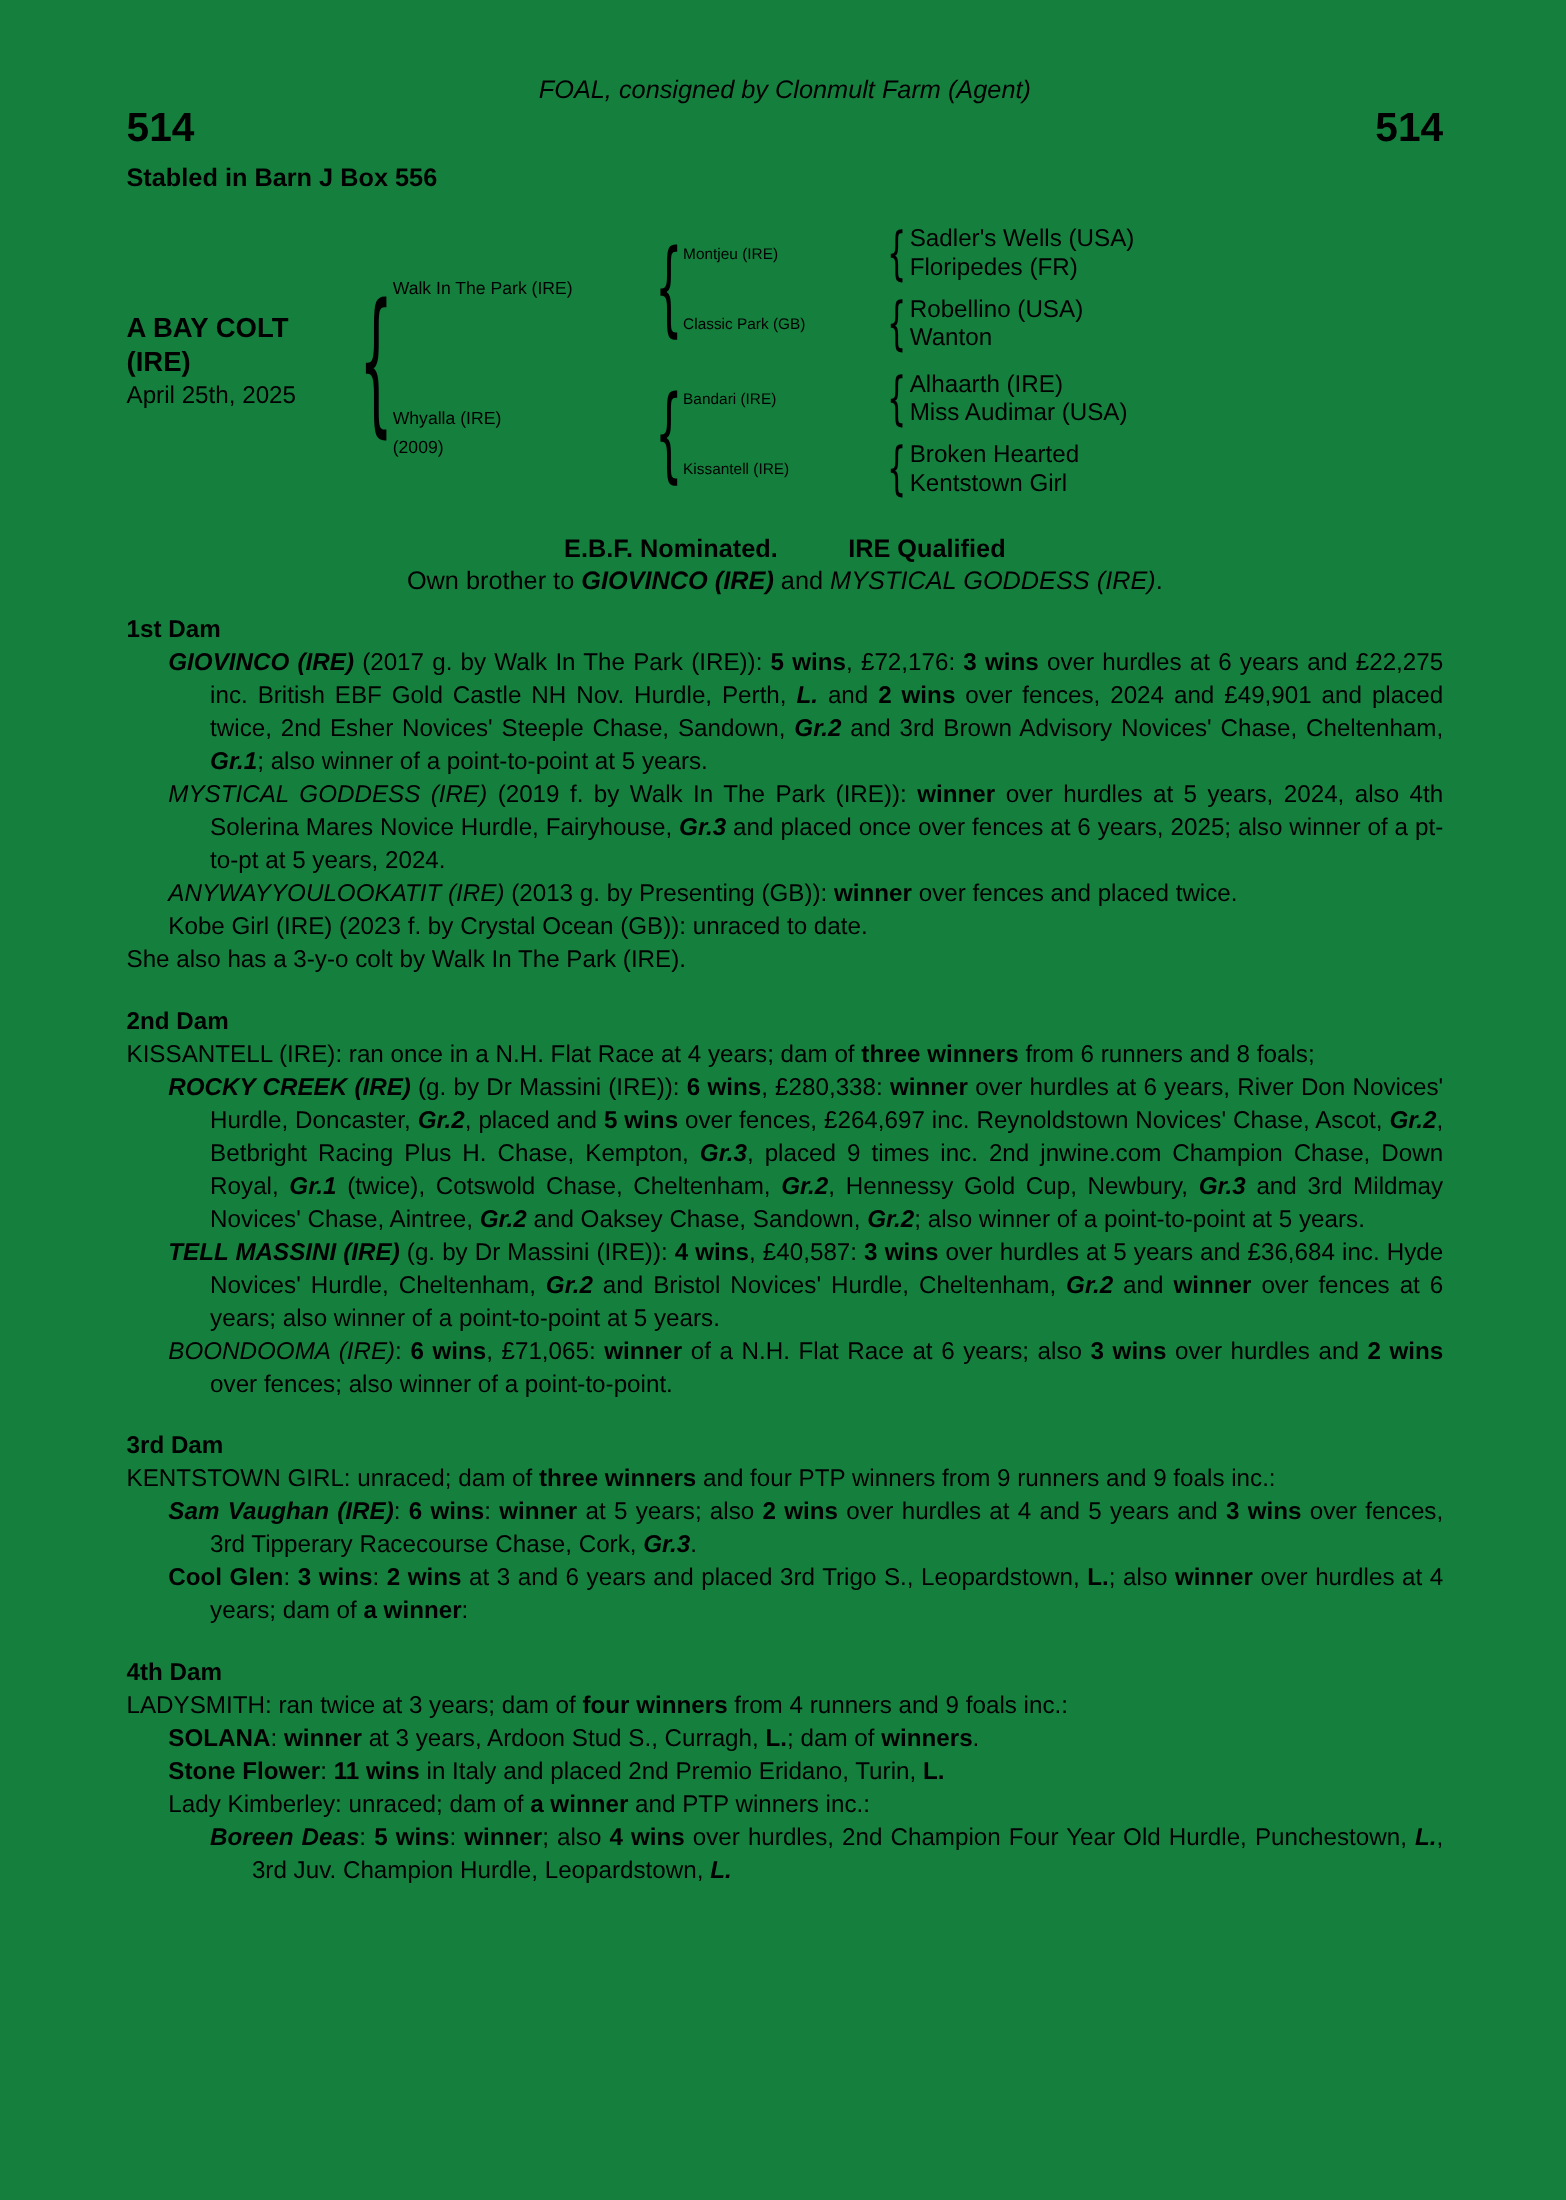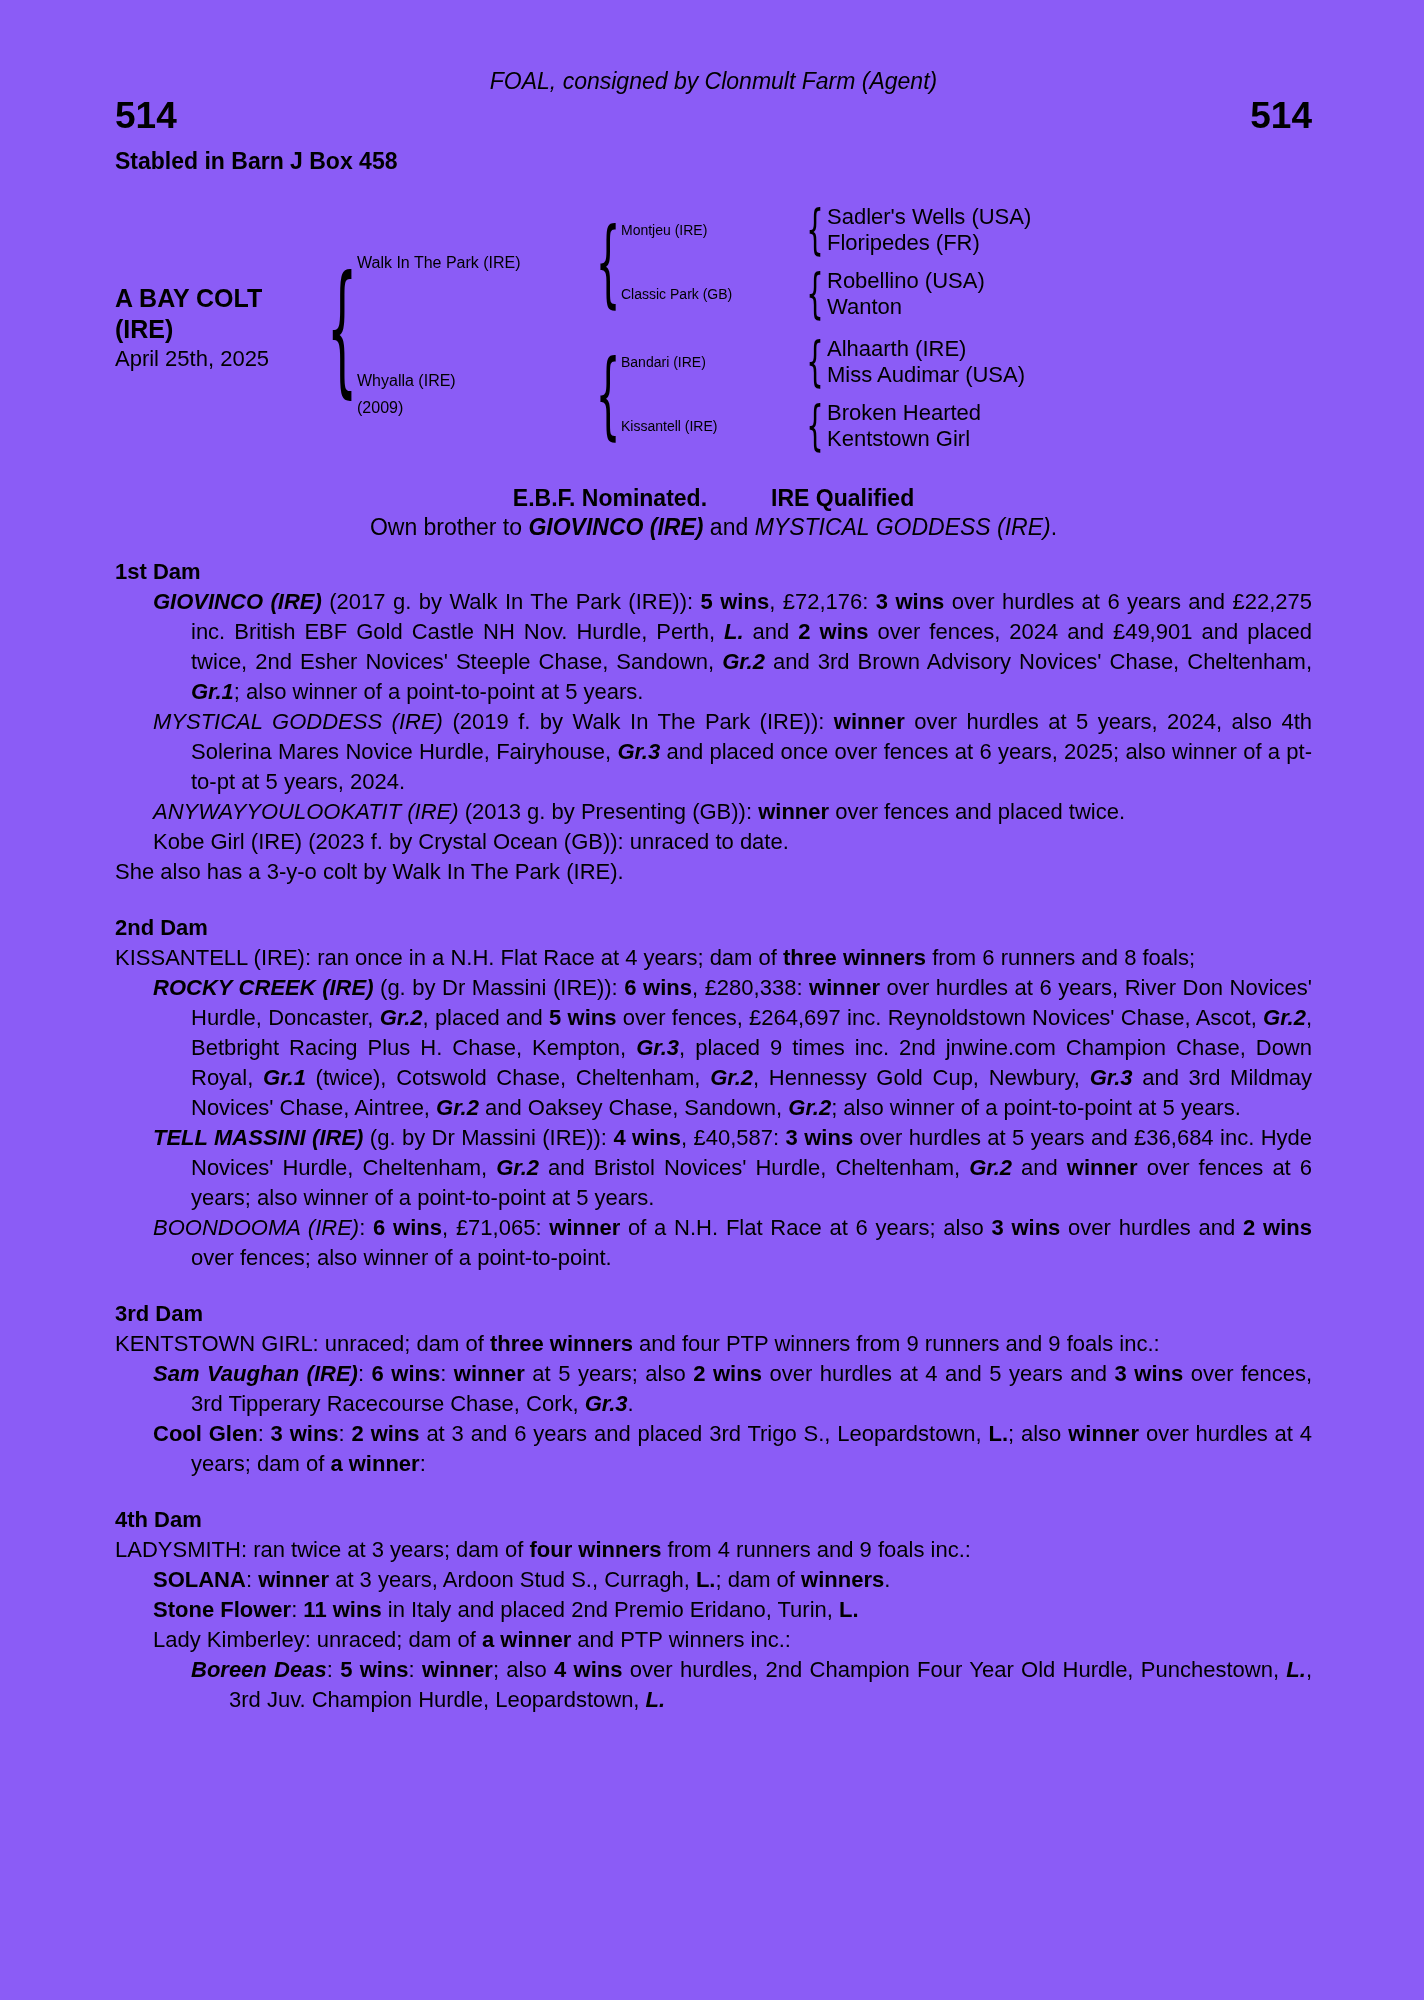--- a/index.html
+++ b/index.html
@@ -1,19 +1,19 @@
 <!DOCTYPE html>
 <html><head>
 <meta charset="utf-8">
 <style>
   html,body{margin:0;padding:0;background:#e8e8e8;}
   .page{
     position:relative;
     width:1424px;height:2000px;
-    background:#8b5cf6;
+    background:#15803d;
     color:#000;
     font-family:"Liberation Sans", sans-serif;
     overflow:hidden;
     box-sizing:border-box;
     padding:68px 112px 0 115px;
   }
   .consignor{
     text-align:center;
     font-style:italic;
     font-size:23px;
@@ -70,21 +70,21 @@
 
 <div class="page">
 
   <div class="consignor">FOAL, consigned by Clonmult Farm (Agent)</div>
 
   <div class="lot-row">
     <span>514</span>
     <span>514</span>
   </div>
 
-  <div class="stabling">Stabled in Barn J Box 458</div>
+  <div class="stabling">Stabled in Barn J Box 556</div>
 
   <div class="pedigree">
     <div class="subject">
       <div class="sname">A BAY COLT</div>
       <div class="sname">(IRE)</div>
       <div class="sdate">April 25th, 2025</div>
     </div>
     <div class="brace b-big">{</div>
     <div class="g1col">
 

